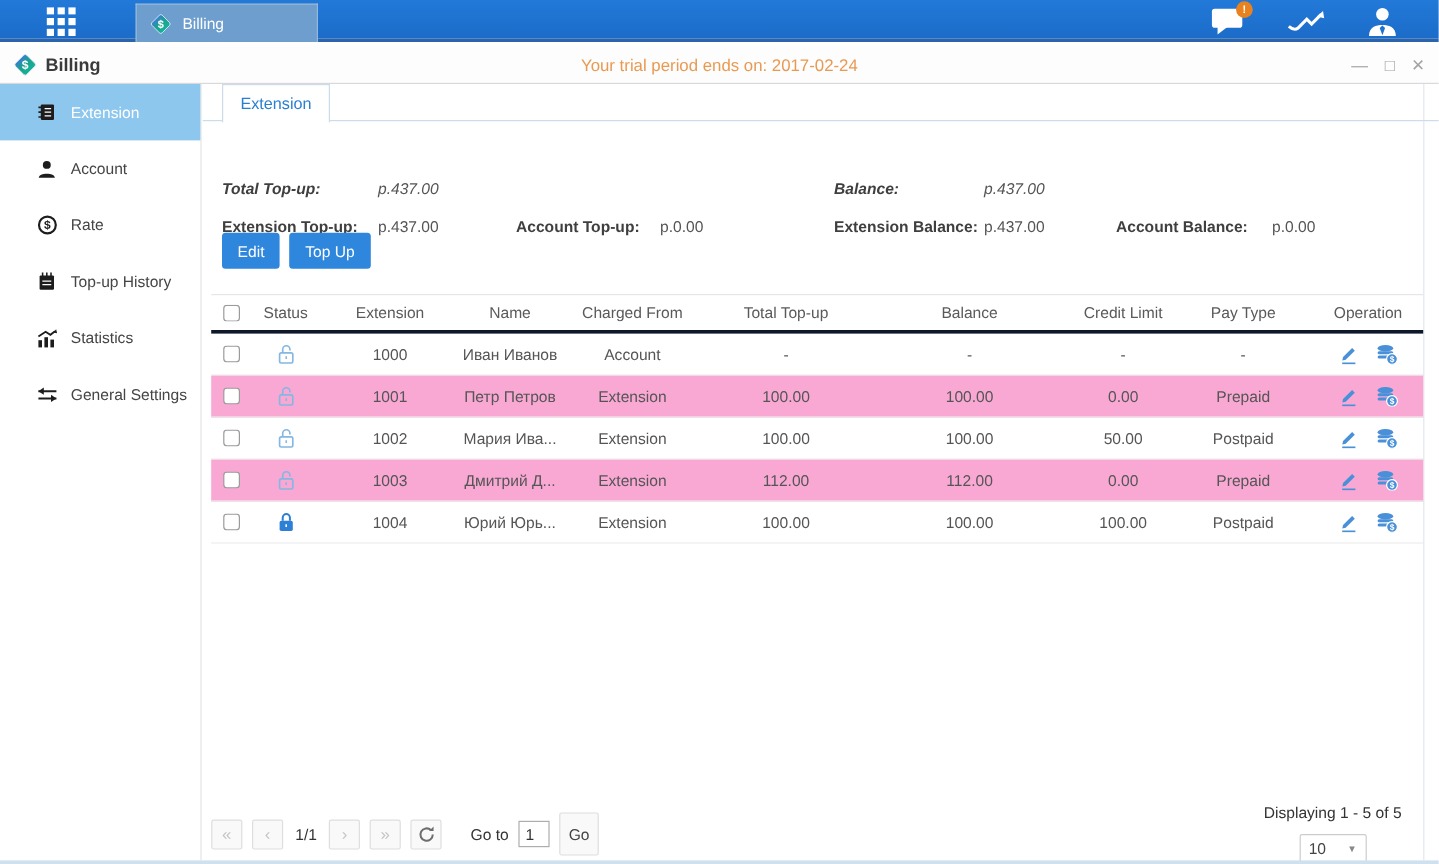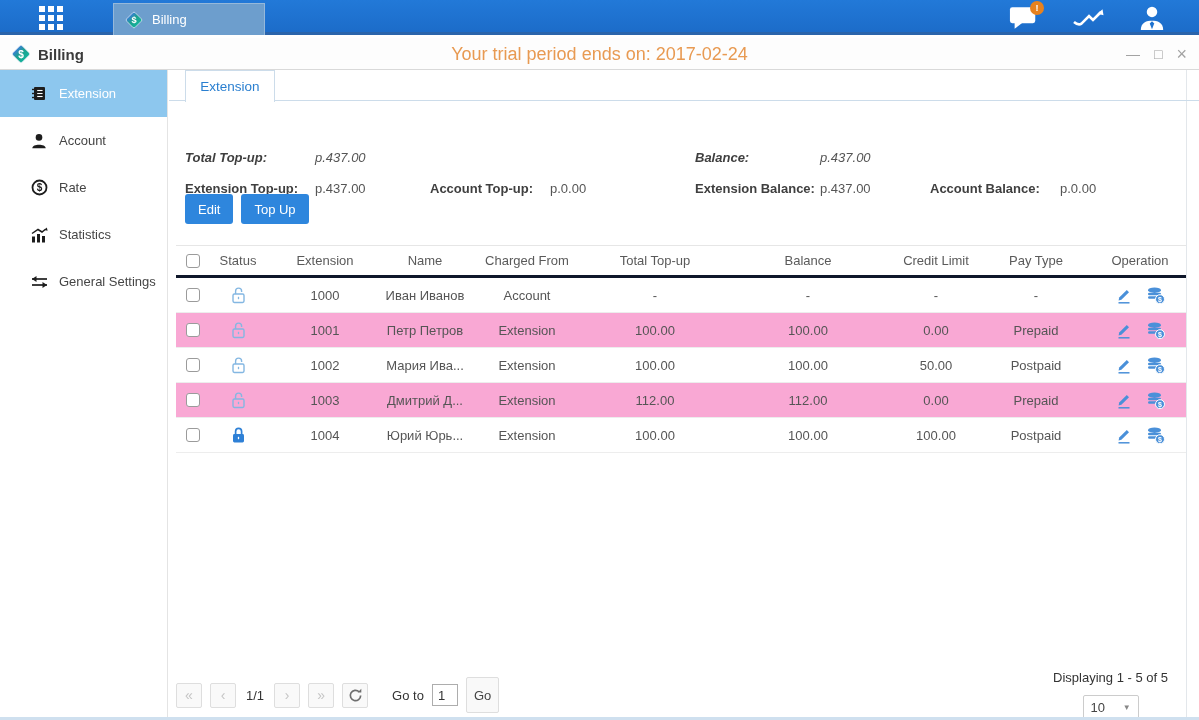--- a/index.html
+++ b/index.html
@@ -34,21 +34,21 @@
   }
   
   .titlebar {
     position:absolute; top:38px; left:0; right:0; height:32px;
     background:#fdfdfd; border-bottom:1px solid #d9d9d9;
   }
   .title-left { position:absolute; left:10px; top:0; height:32px; display:flex; align-items:center; gap:6px; }
   .title-text { font-size:15px; font-weight:bold; color:#3b3b3b; }
   .trial-msg {
     position:absolute; left:0; right:0; top:0; height:32px; line-height:32px;
-    text-align:center; color:#e89a52; font-size:18px; pointer-events:none;
+    text-align:center; color:#e89a52; font-size:14px; pointer-events:none;
   }
   .win-controls { position:absolute; right:12px; top:0; height:32px; display:flex; align-items:center; gap:14px; color:#a3a3a3; }
   .win-controls span { cursor:pointer; font-size:14px; line-height:14px; }
   .win-close { font-size:18px !important; }
   
   .sidebar {
     position:absolute; top:70px; left:0; bottom:3px; width:168px;
     background:#fff; border-right:1px solid #e4e4e4;
   }
   .side-item {
@@ -242,20 +242,37 @@
     <span class="sicon">
       <svg width="17" height="17" viewBox="0 0 17 17">
         <circle cx="8.5" cy="8.5" r="7" fill="none" stroke="currentColor" stroke-width="1.8"></circle>
         <text x="8.5" y="12.2" text-anchor="middle" font-size="10" font-weight="bold" fill="currentColor">$</text>
       </svg>
     </span>
     <span>Rate</span>
   </div>
   <div class="side-item">
     <span class="sicon">
+      <svg width="16" height="17" viewBox="0 0 16 17">
+        <rect x="2" y="3.5" width="12" height="12" rx="1" fill="currentColor"></rect>
+        <g stroke="currentColor" stroke-width="1.3">
+            <line x1="4.5" y1="1" x2="4.5" y2="4"></line>
+            <line x1="8" y1="1" x2="8" y2="4"></line>
+            <line x1="11.5" y1="1" x2="11.5" y2="4"></line>
+          </g>
+        <g stroke="#fff" stroke-width="1.1">
+            <line x1="4.3" y1="8.2" x2="11.7" y2="8.2"></line>
+            <line x1="4.3" y1="11.2" x2="11.7" y2="11.2"></line>
+          </g>
+      </svg>
+    </span>
+    <span>Top-up History</span>
+  </div>
+  <div class="side-item">
+    <span class="sicon">
       <svg width="18" height="16" viewBox="0 0 18 16">
         <g fill="currentColor">
             <rect x="2" y="9.5" width="3" height="6"></rect>
             <rect x="7" y="7" width="3" height="8.5"></rect>
             <rect x="12" y="9" width="3" height="6.5"></rect>
           </g>
         <path d="M2 6.5 L8 2.5 L12 5 L15.8 2" stroke="currentColor" stroke-width="1.5" fill="none"></path>
         <path d="M16.8 0.4 l0.8 3.4 -3.2-0.8 z" fill="currentColor"></path>
       </svg>
     </span>

